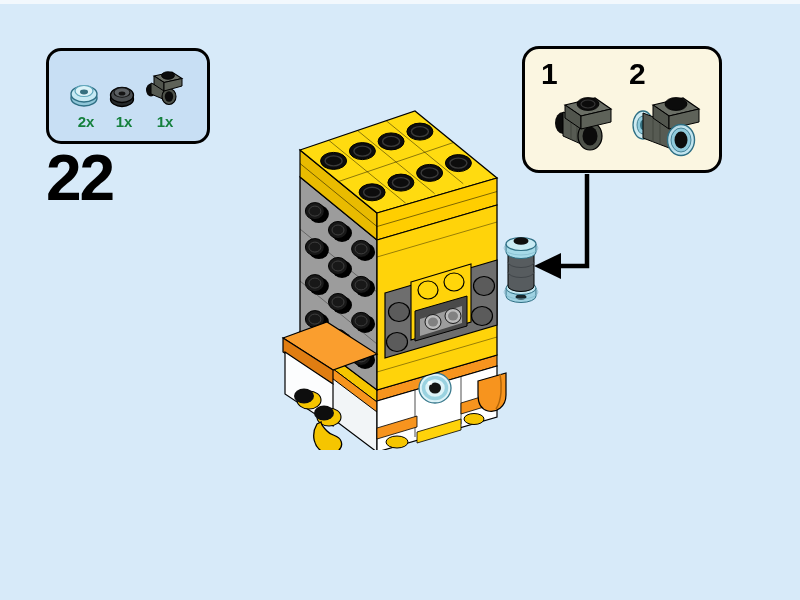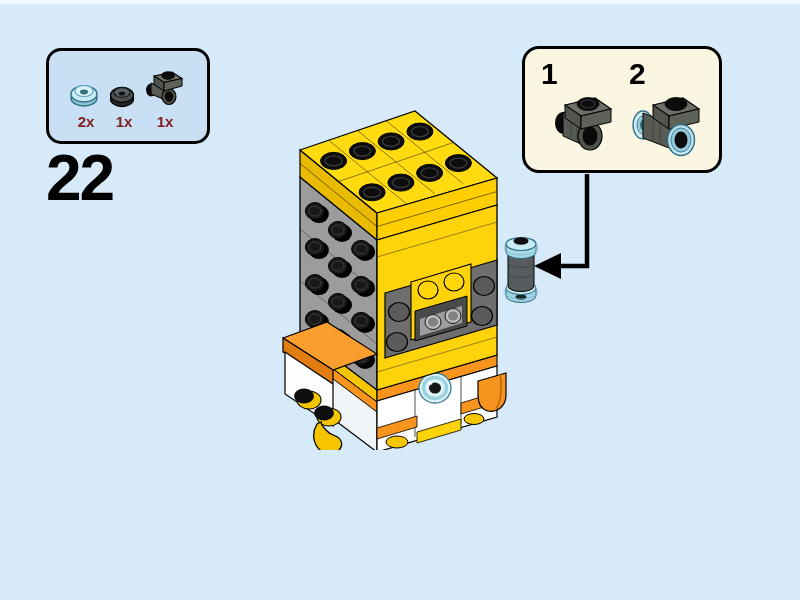--- a/index.html
+++ b/index.html
@@ -2,21 +2,21 @@
 <html><head>
 <meta charset="utf-8">
 <style>
   html,body{margin:0;padding:0;}
   .page{position:relative;width:800px;height:600px;background:#D7EAF9;overflow:hidden;
         font-family:"Liberation Sans",sans-serif;}
   .top-strip{position:absolute;left:0;top:0;width:800px;height:4px;background:#F2F8FD;}
   .parts-box{position:absolute;left:46px;top:48px;width:164px;height:96px;background:#C8DFF4;
              border:3px solid #000;border-radius:15px;box-sizing:border-box;}
   .pb-icon{position:absolute;}
-  .pb-count{position:absolute;width:44px;text-align:center;font-size:15px;font-weight:bold;color:#7f1d1d;}
+  .pb-count{position:absolute;width:44px;text-align:center;font-size:15px;font-weight:bold;color:#15803d;}
   .step-number{position:absolute;left:46px;top:146px;font-size:64px;font-weight:bold;
                letter-spacing:-2px;color:#000;line-height:1;text-align:center;}
   .callout{position:absolute;left:522px;top:46px;width:200px;height:127px;background:#FBF6E1;
            border:3px solid #000;border-radius:17px;box-sizing:border-box;}
   .co-num{position:absolute;font-size:30px;font-weight:bold;color:#000;line-height:1;}
   .co-num1{left:16px;top:10px;}
   .co-num2{left:104px;top:10px;}
   .co-icon{position:absolute;}
   svg{display:block;}
   .arrow-layer{position:absolute;left:0;top:0;width:800px;height:600px;pointer-events:none;}

